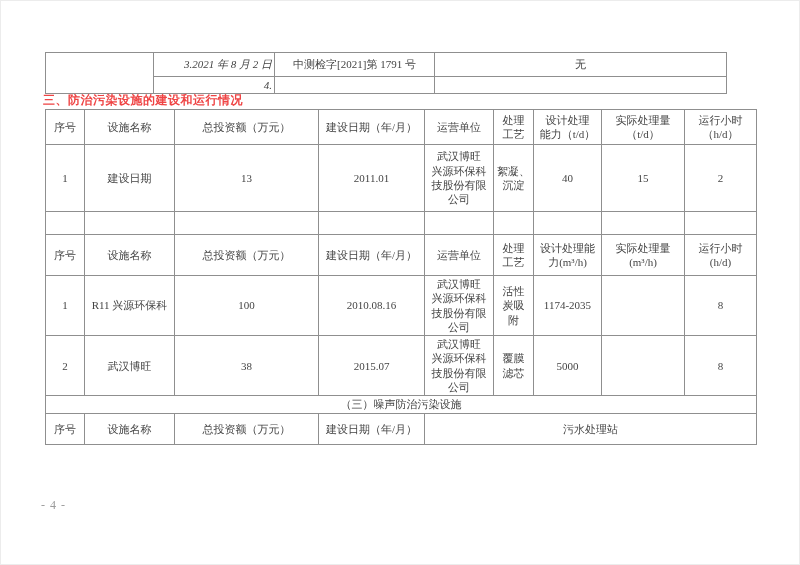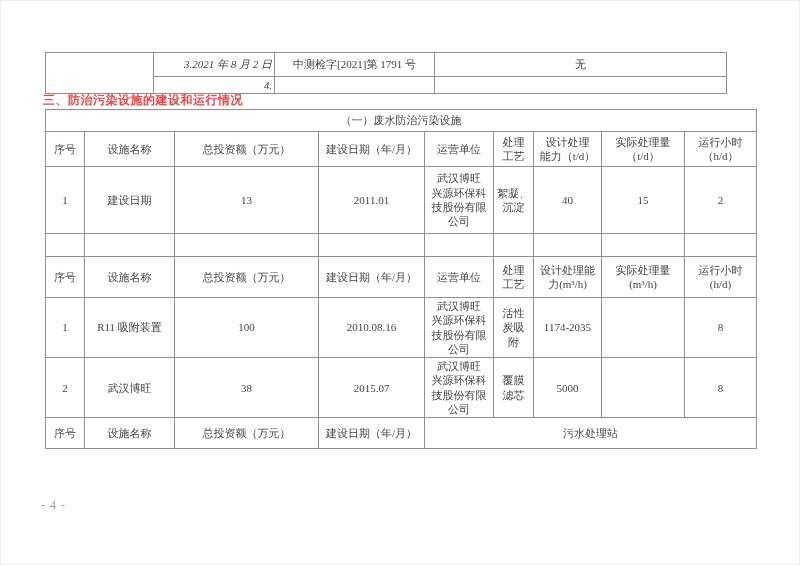--- a/index.html
+++ b/index.html
@@ -79,23 +79,20 @@
       <col style="width:144px">
       <col style="width:106px">
     <col style="width:69px">
       <col style="width:40px">
       <col style="width:68px">
       <col style="width:83px">
       <col style="width:72px">
   </colgroup>
   <tbody>
 
-    <tr style="height:22px">
-      <td colspan="9">（一）废水防治污染设施</td>
-    </tr>
     <tr style="height:35px">
       <td>序号</td>
       <td>设施名称</td>
       <td>总投资额（万元）</td>
       <td>建设日期（年/月）</td>
       <td>运营单位</td>
       <td>处理
 工艺</td>
       <td>设计处理
 能力（t/d）</td>
@@ -141,21 +138,21 @@
 工艺</td>
       <td>设计处理能
 力(m³/h)</td>
       <td>实际处理量
 (m³/h)</td>
       <td>运行小时
 (h/d)</td>
     </tr>
     <tr style="height:60px">
       <td>1</td>
-      <td>R11 吸附装置</td>
+      <td>R11 兴源环保科</td>
       <td>100</td>
       <td>2010.08.16</td>
       <td>武汉博旺
 兴源环保科
 技股份有限
 公司</td>
       <td>活性
 炭吸
 附</td>
       <td>1174-2035</td>
@@ -171,20 +168,23 @@
 兴源环保科
 技股份有限
 公司</td>
       <td>覆膜
 滤芯</td>
       <td>5000</td>
       <td></td>
       <td>8</td>
     </tr>
 
+    <tr style="height:17px">
+      <td colspan="9">（三）噪声防治污染设施</td>
+    </tr>
     <tr style="height:31px">
       <td>序号</td>
       <td>设施名称</td>
       <td>总投资额（万元）</td>
       <td>建设日期（年/月）</td>
       <td colspan="5">污水处理站</td>
     </tr>
   </tbody>
 </table>
 

